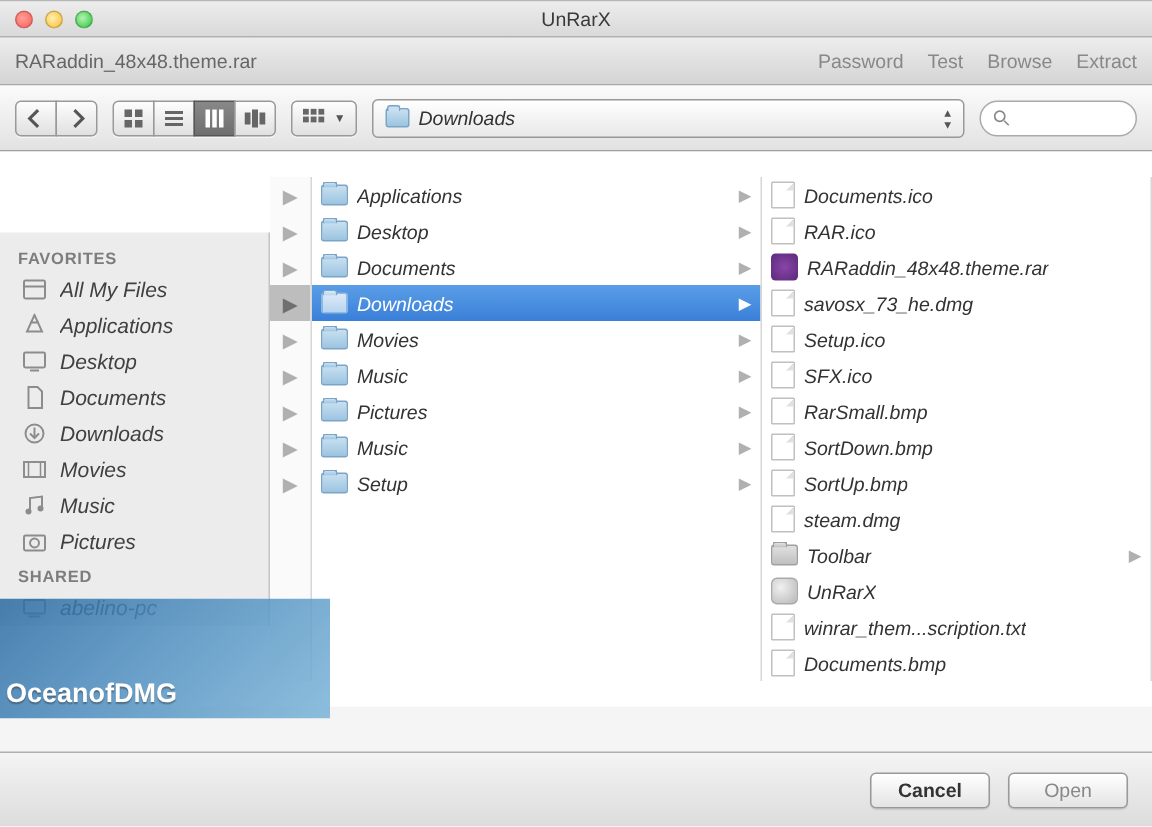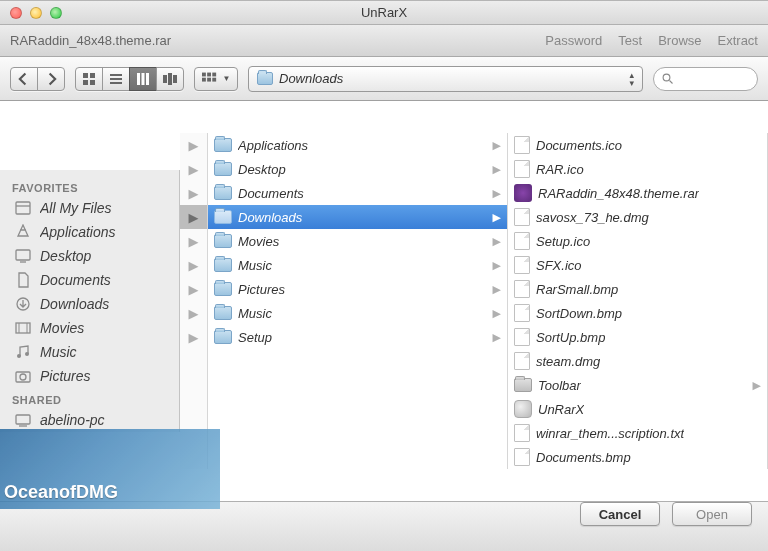--- a/index.html
+++ b/index.html
@@ -50,21 +50,21 @@
 .folder { width: 18px; height: 14px; background: linear-gradient(#c8e0f0,#9cc4e0); border: 1px solid #7ba5c8; border-radius: 2px; position: relative; flex-shrink: 0; }
 .folder::before { content: ""; position: absolute; top: -3px; left: 0; width: 8px; height: 3px; background: inherit; border: 1px solid #7ba5c8; border-bottom: none; border-radius: 2px 2px 0 0; }
 .folder.grey { background: linear-gradient(#e0e0e0,#c0c0c0); border-color: #a0a0a0; }
 .folder.grey::before { border-color: #a0a0a0; }
 .fileico { width: 16px; height: 18px; background: #fff; border: 1px solid #c0c0c0; border-radius: 1px; position: relative; flex-shrink: 0; }
 .fileico::after { content: ""; position: absolute; top: 0; right: 0; width: 5px; height: 5px; background: linear-gradient(135deg, transparent 50%, #e0e0e0 50%); }
 .rarico { width: 18px; height: 18px; background: radial-gradient(circle, #8844aa, #5a2a78); border-radius: 3px; flex-shrink: 0; }
 .appico { width: 18px; height: 18px; background: radial-gradient(circle at 35% 35%, #f0f0f0, #b8b8b8); border-radius: 4px; flex-shrink: 0; border: 1px solid #aaa; }
 .chev { margin-left: auto; color: #b0b0b0; font-size: 11px; flex-shrink: 0; }
 .lbl { white-space: nowrap; overflow: hidden; text-overflow: ellipsis; font-style: italic; }
-.footer { height: 50px; background: linear-gradient(#f4f4f4,#dcdcdc); border-top: 1px solid #b0b0b0; display: flex; justify-content: flex-end; padding: 0 16px; gap: 12px; }
+.footer { height: 50px; background: linear-gradient(#f4f4f4,#dcdcdc); border-top: 1px solid #b0b0b0; display: flex; justify-content: flex-end; align-items: center; padding: 0 16px; gap: 12px; margin-top: 30px; }
 .btn { min-width: 80px; height: 24px; background: linear-gradient(#fff,#e4e4e4); border: 1px solid #999; border-radius: 4px; font-size: 13px; color: #333; cursor: default; box-shadow: 0 1px 0 rgba(255,255,255,.7) inset, 0 1px 1px rgba(0,0,0,.1); }
 .btn.cancel { font-weight: bold; }
 .btn.open { color: #888; }
 .watermark { position: absolute; bottom: -8px; left: 0; width: 220px; height: 80px; overflow: hidden; opacity: .85; pointer-events: none; }
 .watermark .bg { width: 220px; height: 80px; background: linear-gradient(135deg, #2a6aa0 0%, #4a8abc 40%, #7ab4d8 100%); }
 .watermark .txt { position: absolute; bottom: 6px; left: 4px; color: #fff; font-size: 18px; font-weight: bold; text-shadow: 0 1px 1px rgba(0,0,0,.4); }
 </style>
 </head>
 <body>
 

